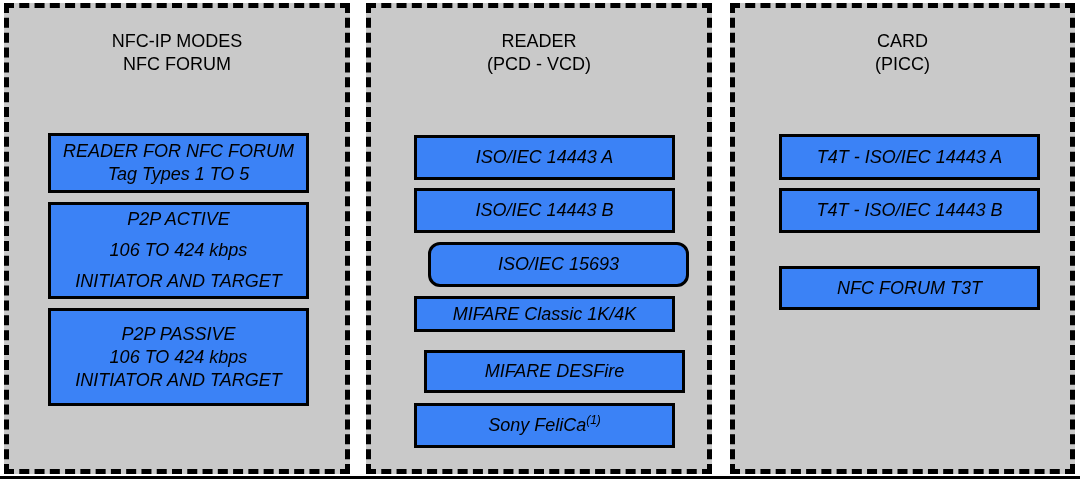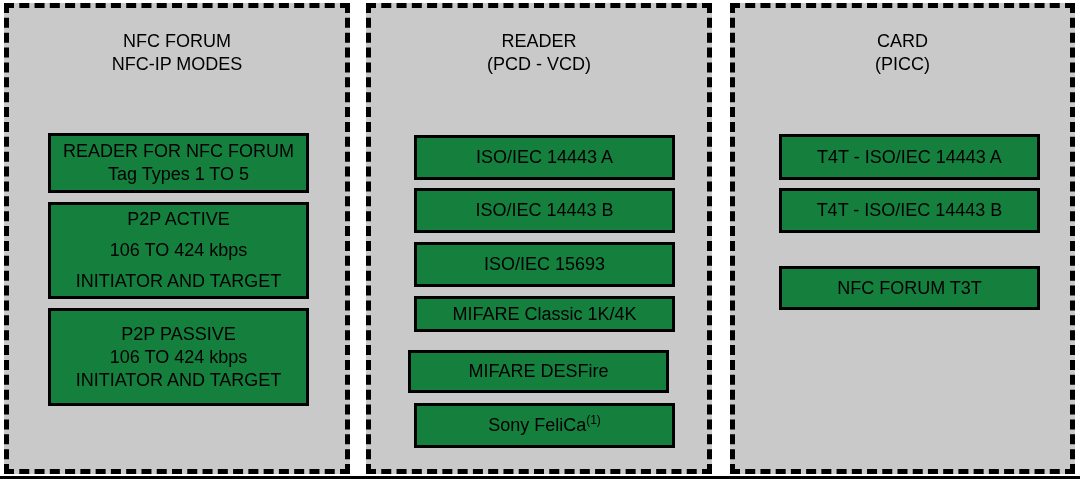--- a/index.html
+++ b/index.html
@@ -30,30 +30,31 @@
     left: 0;
     right: 0;
     text-align: center;
     font-size: 18px;
     line-height: 23px;
     white-space: nowrap;
   }
   .mode-box {
     position: absolute;
     box-sizing: border-box;
-    background: #15803d;
+    background: #3b82f6;
     border: 3px solid #000000;
     display: flex;
     flex-direction: column;
     align-items: center;
     justify-content: center;
     text-align: center;
     font-size: 18px;
     line-height: 23px;
     white-space: nowrap;
+    font-style: italic;
   }
   .mode-box sup {
     font-size: 12px;
     line-height: 0;
   }
   #bottom-rule {
     position: absolute;
     left: 0;
     right: 0;
     bottom: 0;
@@ -61,22 +62,22 @@
     background: #000000;
   }
 </style>
 </head>
 <body>
 
 <div id="screen">
 
   <div class="panel" style="left:4px; width:346px;">
     <div class="panel-title">
+      <div>NFC-IP MODES</div>
       <div>NFC FORUM</div>
-      <div>NFC-IP MODES</div>
     </div>
     <div class="mode-box" style="left:39px; top:125px; width:261px; height:60px;">
       <div>READER FOR NFC FORUM</div>
       <div>Tag Types 1 TO 5</div>
     </div>
     <div class="mode-box" style="left:39px; top:194px; width:261px; height:97px;gap:8px;">
       <div>P2P ACTIVE</div>
       <div>106 TO 424 kbps</div>
       <div>INITIATOR AND TARGET</div>
     </div>
@@ -91,27 +92,27 @@
     <div class="panel-title">
       <div>READER</div>
       <div>(PCD - VCD)</div>
     </div>
     <div class="mode-box" style="left:43px; top:127px; width:261px; height:45px;">
       <div>ISO/IEC 14443 A</div>
     </div>
     <div class="mode-box" style="left:43px; top:180px; width:261px; height:45px;">
       <div>ISO/IEC 14443 B</div>
     </div>
-    <div class="mode-box" style="left:43px; top:234px; width:261px; height:45px;">
+    <div class="mode-box" style="left:57px; top:234px; width:261px; height:45px;border-radius:12px;">
       <div>ISO/IEC 15693</div>
     </div>
     <div class="mode-box" style="left:43px; top:288px; width:261px; height:36px;">
       <div>MIFARE Classic 1K/4K</div>
     </div>
-    <div class="mode-box" style="left:37px; top:342px; width:261px; height:43px;">
+    <div class="mode-box" style="left:53px; top:342px; width:261px; height:43px;">
       <div>MIFARE DESFire</div>
     </div>
     <div class="mode-box" style="left:43px; top:395px; width:261px; height:45px;">
       <div><span>Sony FeliCa</span><sup>(1)</sup></div>
     </div>
   </div>
 
   <div class="panel" style="left:730px; width:345px;">
     <div class="panel-title">
       <div>CARD</div>

